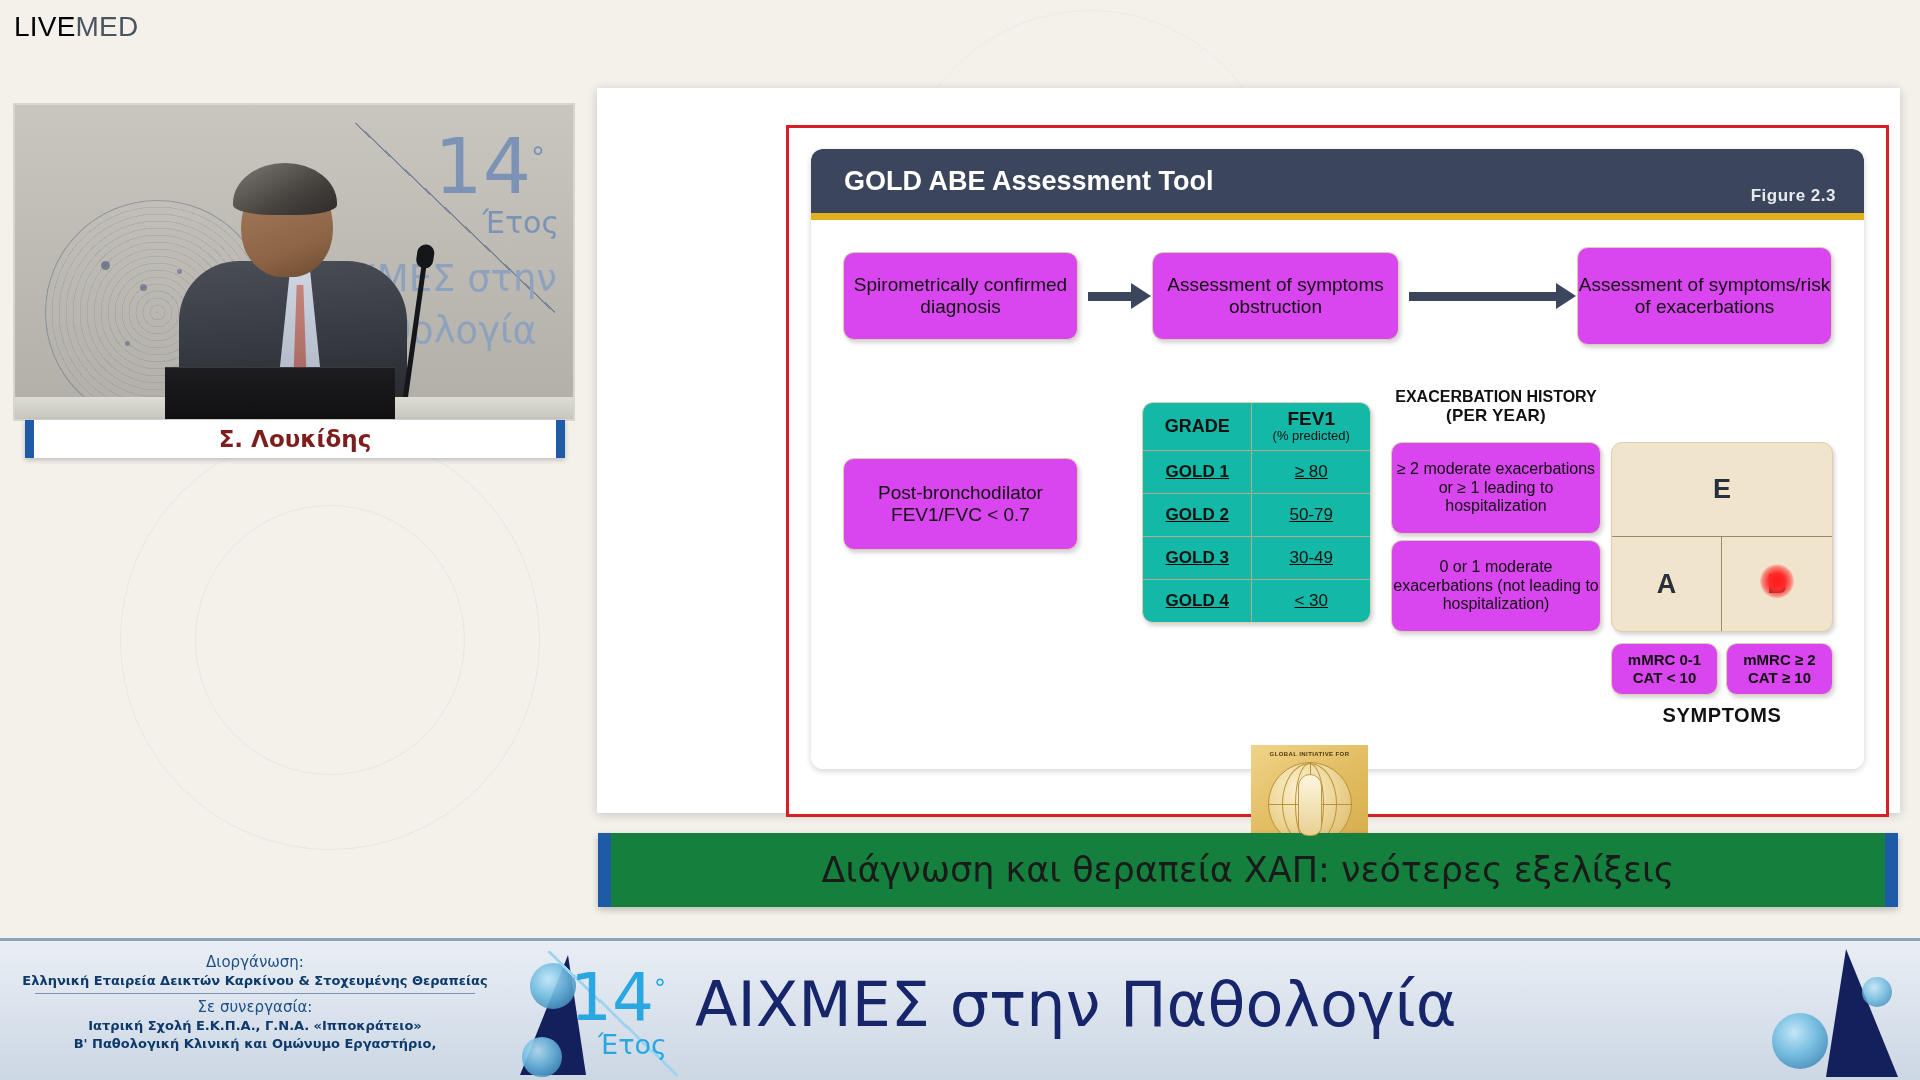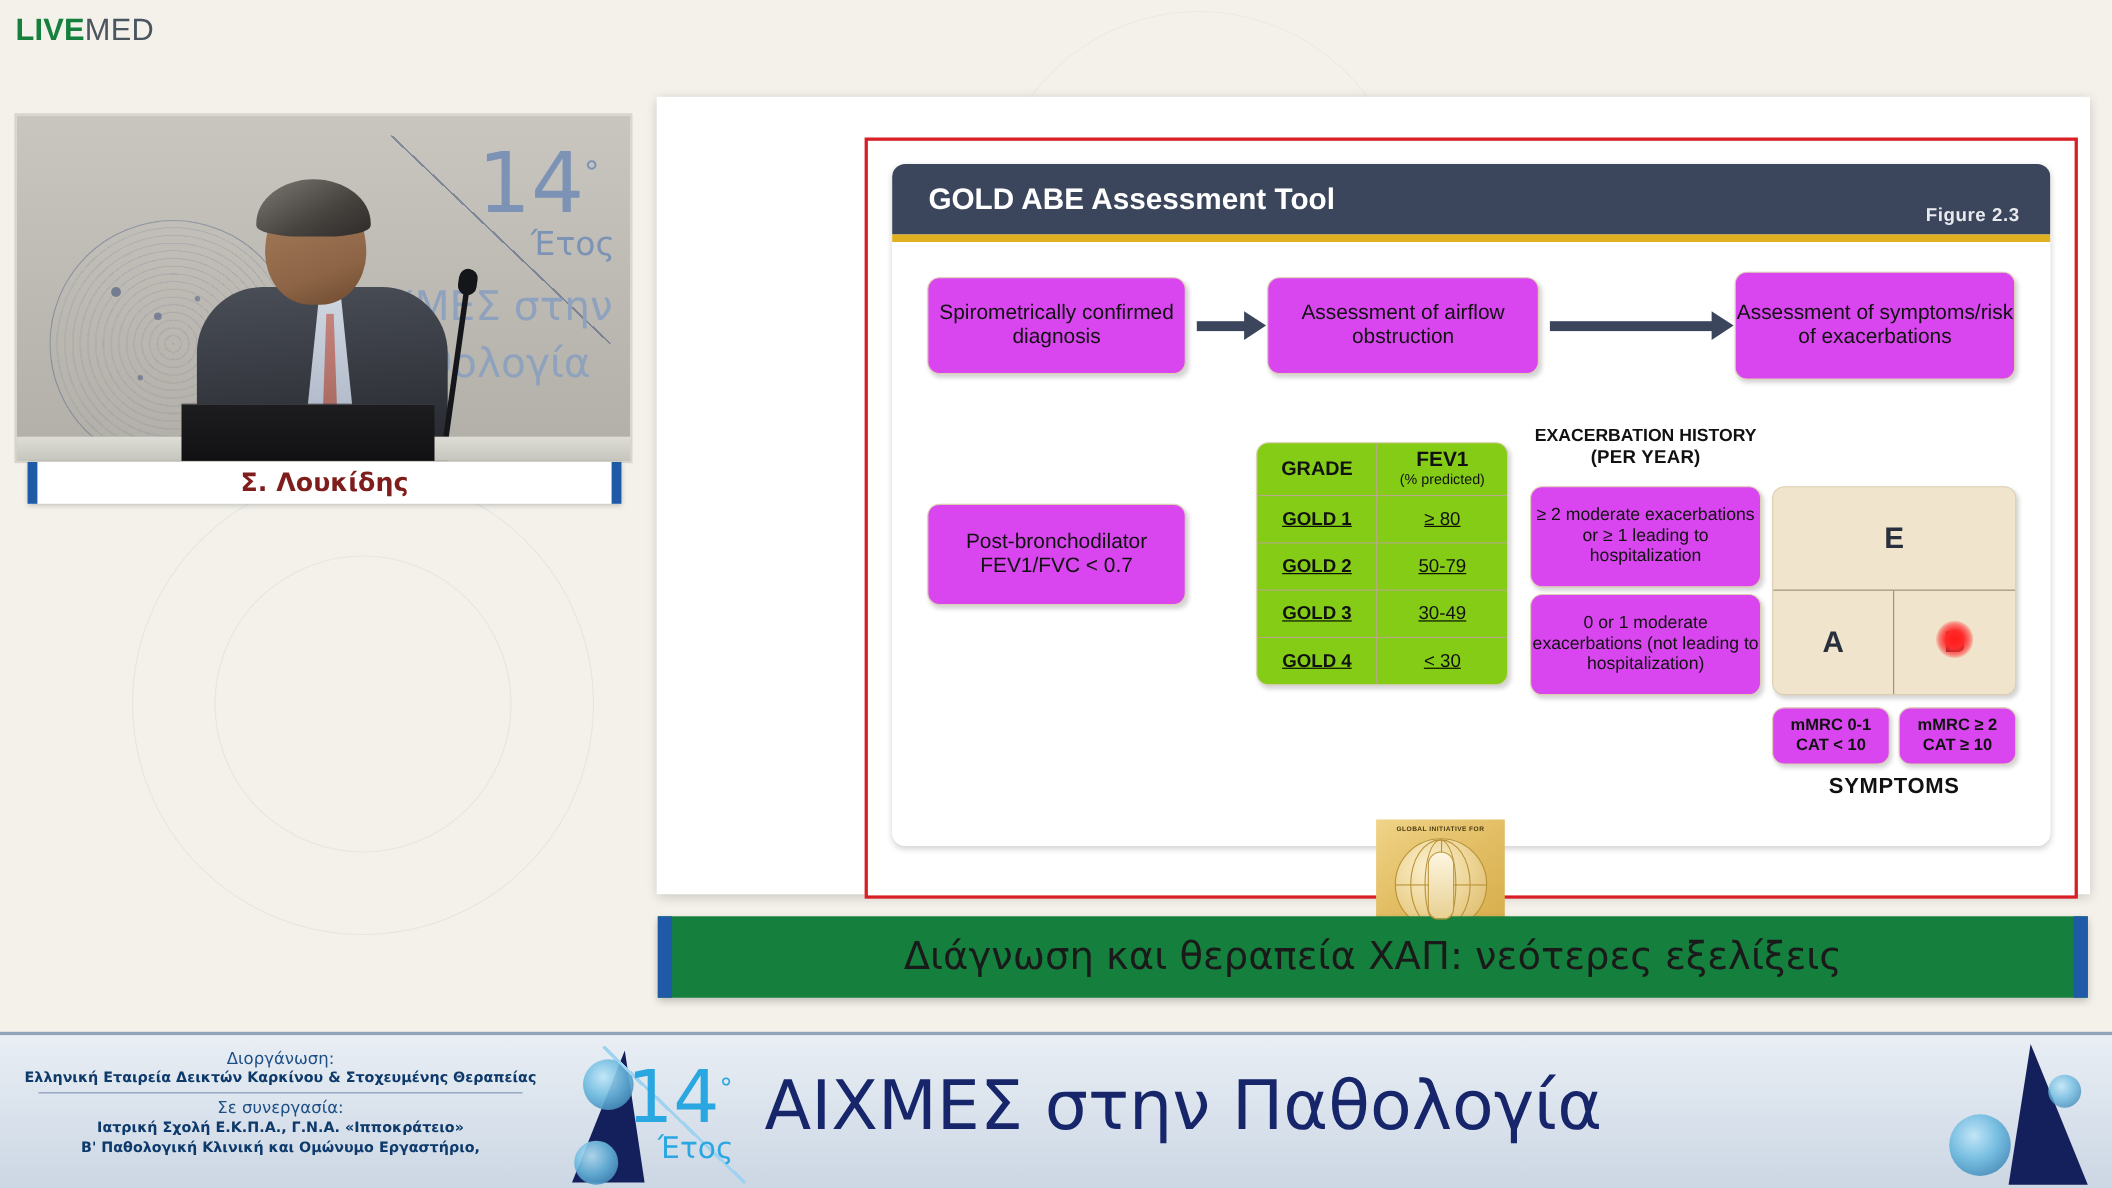--- a/index.html
+++ b/index.html
@@ -32,21 +32,21 @@
   
   #livemed-logo {
     position: absolute;
     left: 14px;
     top: 13px;
     font-size: 28px;
     letter-spacing: 0.2px;
     line-height: 1;
     white-space: nowrap;
   }
-  #livemed-logo .lm-live { font-weight: bold; color: #15803d; }
+  #livemed-logo .lm-live { font-weight: normal; color: #000000; }
   #livemed-logo .lm-med  { font-weight: normal; color: #4a5560; }
 
   
   #speaker-panel {
     position: absolute;
     left: 13px;
     top: 103px;
     width: 562px;
     height: 318px;
   }
@@ -326,21 +326,21 @@
     width: 235px; height: 92px;
     font-size: 19px;
   }
 
   
   #grade-table {
     position: absolute;
     left: 331px;
     top: 182px;
     width: 229px;
-    background: #84cc16;
+    background: #14b8a6;
     border: 1px solid #ddceb2;
     border-radius: 11px;
     box-shadow: 2px 3px 4px rgba(0,0,0,0.17);
     overflow: hidden;
     font-family: "Liberation Sans", sans-serif;
   }
   #grade-table table { width: 100%; border-collapse: collapse; }
   #grade-table th, #grade-table td {
     padding: 0;
     height: 43px;
@@ -689,21 +689,21 @@
         <div id="gold-header">
           <span id="gold-header-title">GOLD ABE Assessment Tool</span>
           <span id="gold-figure-label">Figure  2.3</span>
         </div>
         <div id="gold-rule"></div>
 
         <div id="gold-body">
 
           <div class="tan-box" id="flow-box-1">Spirometrically confirmed diagnosis</div>
           <div class="flow-arrow" id="arrow-1"></div>
-          <div class="tan-box" id="flow-box-2">Assessment of airflow obstruction</div>
+          <div class="tan-box" id="flow-box-2">Assessment of symptoms obstruction</div>
           <div class="flow-arrow" id="arrow-2"></div>
           <div class="tan-box" id="flow-box-3">Assessment of symptoms/risk of exacerbations</div>
 
           <div class="tan-box" id="postbd-box">Post-bronchodilator FEV1/FVC &lt; 0.7</div>
 
           <div id="grade-table">
             <table>
               <thead>
                 <tr>
                   <th class="col-grade col-grade-head">GRADE</th>

